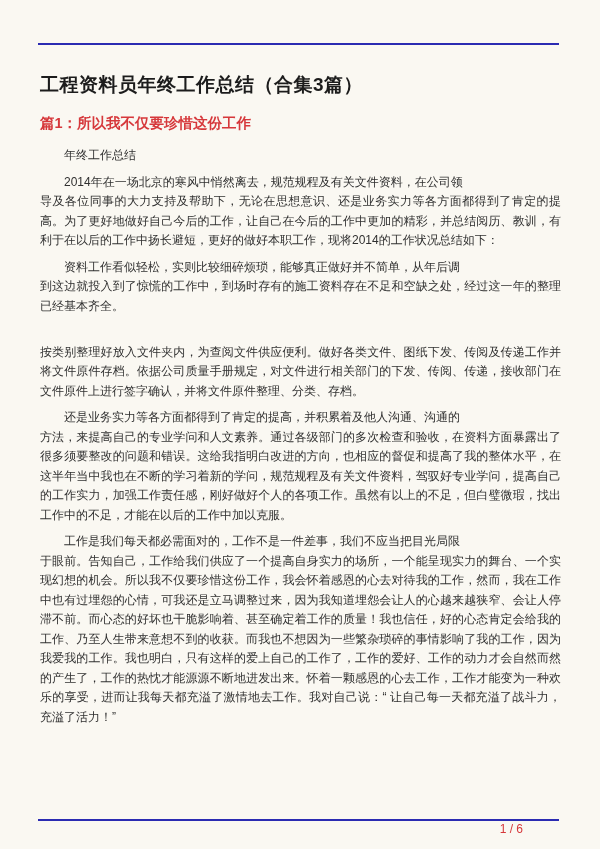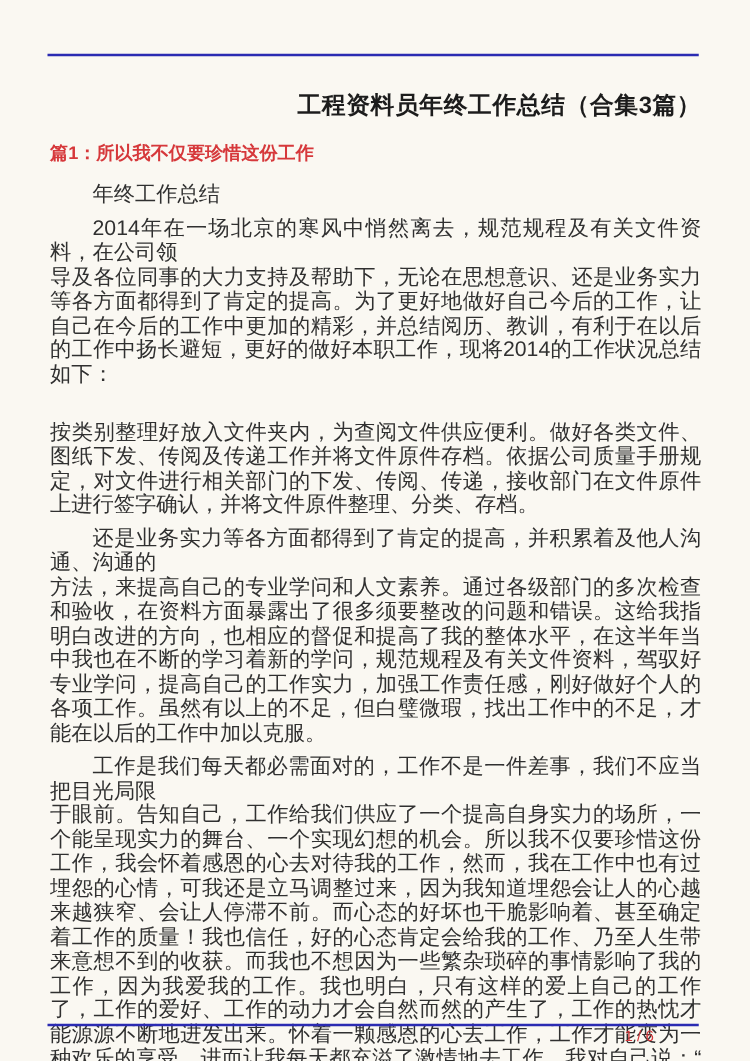--- a/index.html
+++ b/index.html
@@ -22,33 +22,33 @@
   .rule.top { top: 43px; }
   .rule.bottom { top: 819px; }
   .content {
     position: absolute;
     top: 0; left: 40px; width: 521px;
   }
   h1.doc-title {
     margin: 73px 0 0 0;
     font-size: 19px; line-height: 24px;
     font-weight: bold;
-    text-align: right;
+    text-align: left;
     color: #1c1c1c;
     letter-spacing: 0.5px;
   }
   h2.section-heading {
     margin: 16px 0 0 0;
     font-size: 14.5px; line-height: 20px;
     font-weight: bold;
     color: var(--accent_red, #d6383b);
   }
   p.body-para {
     margin: 7px 0 0 0;
-    font-size: 17px;
+    font-size: 12px;
     line-height: 19.5px;
     text-indent: 2em;
     text-align: justify;
   }
   p.body-para.subtitle { margin-top: 13px; }
   .page-number {
     position: absolute;
     top: 822px; right: 77px;
     font-size: 12px; line-height: 14px;
     color: var(--accent_red, #d6383b);
@@ -64,20 +64,21 @@
   <div class="content">
     <h1 class="doc-title">工程资料员年终工作总结（合集3篇）</h1>
 
     <h2 class="section-heading">篇1：所以我不仅要珍惜这份工作</h2>
 
     <p class="body-para subtitle">年终工作总结</p>
 
     <p class="body-para"><span>2014年在一场北京的寒风中悄然离去，规范规程及有关文件资料，在公司领</span><br><span>导及各位同事的大力支持及帮助下，无论在思想意识、还是业务实力等各方面都得到了肯定的提高。为了更好地做好自己今后的工作，让自己在今后的工作中更加的精彩，并总结阅历、教训，有利于在以后的工作中扬长避短，更好的做好本职工作，现将2014的工作状况总结如下：</span></p>
 
 
+    <p class="body-para"><span>资料工作看似轻松，实则比较细碎烦琐，能够真正做好并不简单，从年后调</span><br><span>到这边就投入到了惊慌的工作中，到场时存有的施工资料存在不足和空缺之处，经过这一年的整理已经基本齐全。</span></p>
 
     <p class="body-para"><br><span>按类别整理好放入文件夹内，为查阅文件供应便利。做好各类文件、图纸下发、传阅及传递工作并将文件原件存档。依据公司质量手册规定，对文件进行相关部门的下发、传阅、传递，接收部门在文件原件上进行签字确认，并将文件原件整理、分类、存档。</span></p>
 
     <p class="body-para"><span>还是业务实力等各方面都得到了肯定的提高，并积累着及他人沟通、沟通的</span><br><span>方法，来提高自己的专业学问和人文素养。通过各级部门的多次检查和验收，在资料方面暴露出了很多须要整改的问题和错误。这给我指明白改进的方向，也相应的督促和提高了我的整体水平，在这半年当中我也在不断的学习着新的学问，规范规程及有关文件资料，驾驭好专业学问，提高自己的工作实力，加强工作责任感，刚好做好个人的各项工作。虽然有以上的不足，但白璧微瑕，找出工作中的不足，才能在以后的工作中加以克服。</span></p>
 
     <p class="body-para"><span>工作是我们每天都必需面对的，工作不是一件差事，我们不应当把目光局限</span><br><span>于眼前。告知自己，工作给我们供应了一个提高自身实力的场所，一个能呈现实力的舞台、一个实现幻想的机会。所以我不仅要珍惜这份工作，我会怀着感恩的心去对待我的工作，然而，我在工作中也有过埋怨的心情，可我还是立马调整过来，因为我知道埋怨会让人的心越来越狭窄、会让人停滞不前。而心态的好坏也干脆影响着、甚至确定着工作的质量！我也信任，好的心态肯定会给我的工作、乃至人生带来意想不到的收获。而我也不想因为一些繁杂琐碎的事情影响了我的工作，因为我爱我的工作。我也明白，只有这样的爱上自己的工作了，工作的爱好、工作的动力才会自然而然的产生了，工作的热忱才能源源不断地进发出来。怀着一颗感恩的心去工作，工作才能变为一种欢乐的享受，进而让我每天都充溢了激情地去工作。我对自己说：“ 让自己每一天都充溢了战斗力，充溢了活力！”</span></p>
   </div>
 
   <div class="rule bottom"></div>
 

